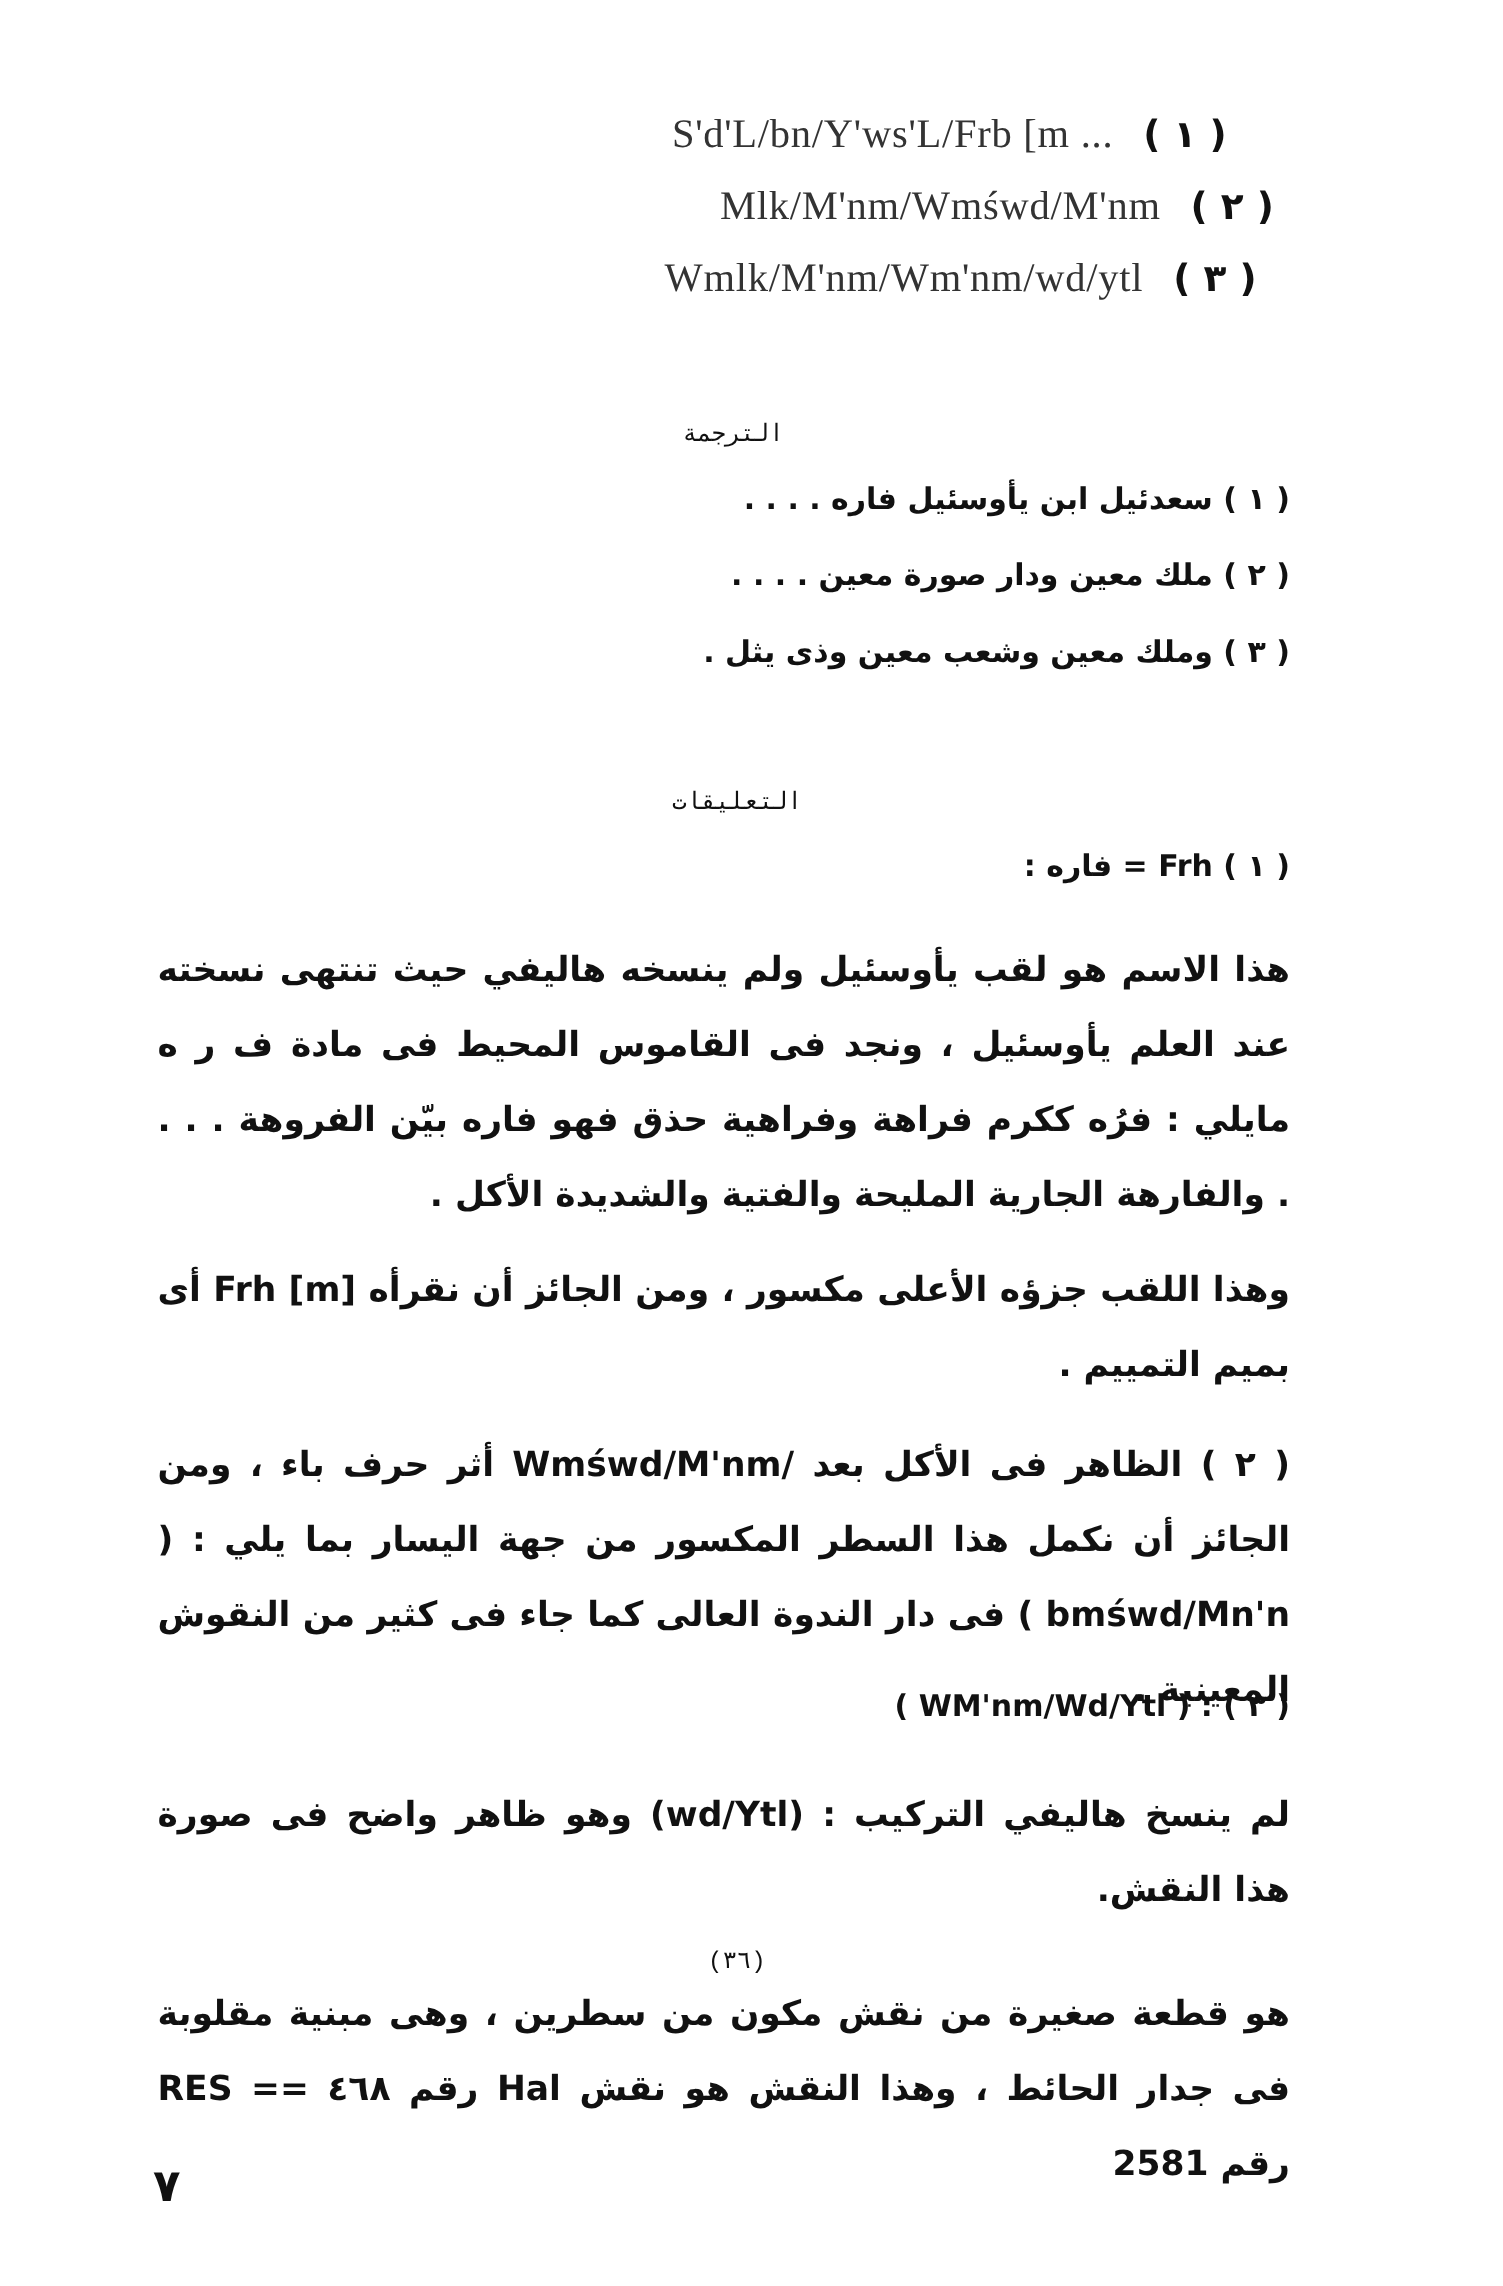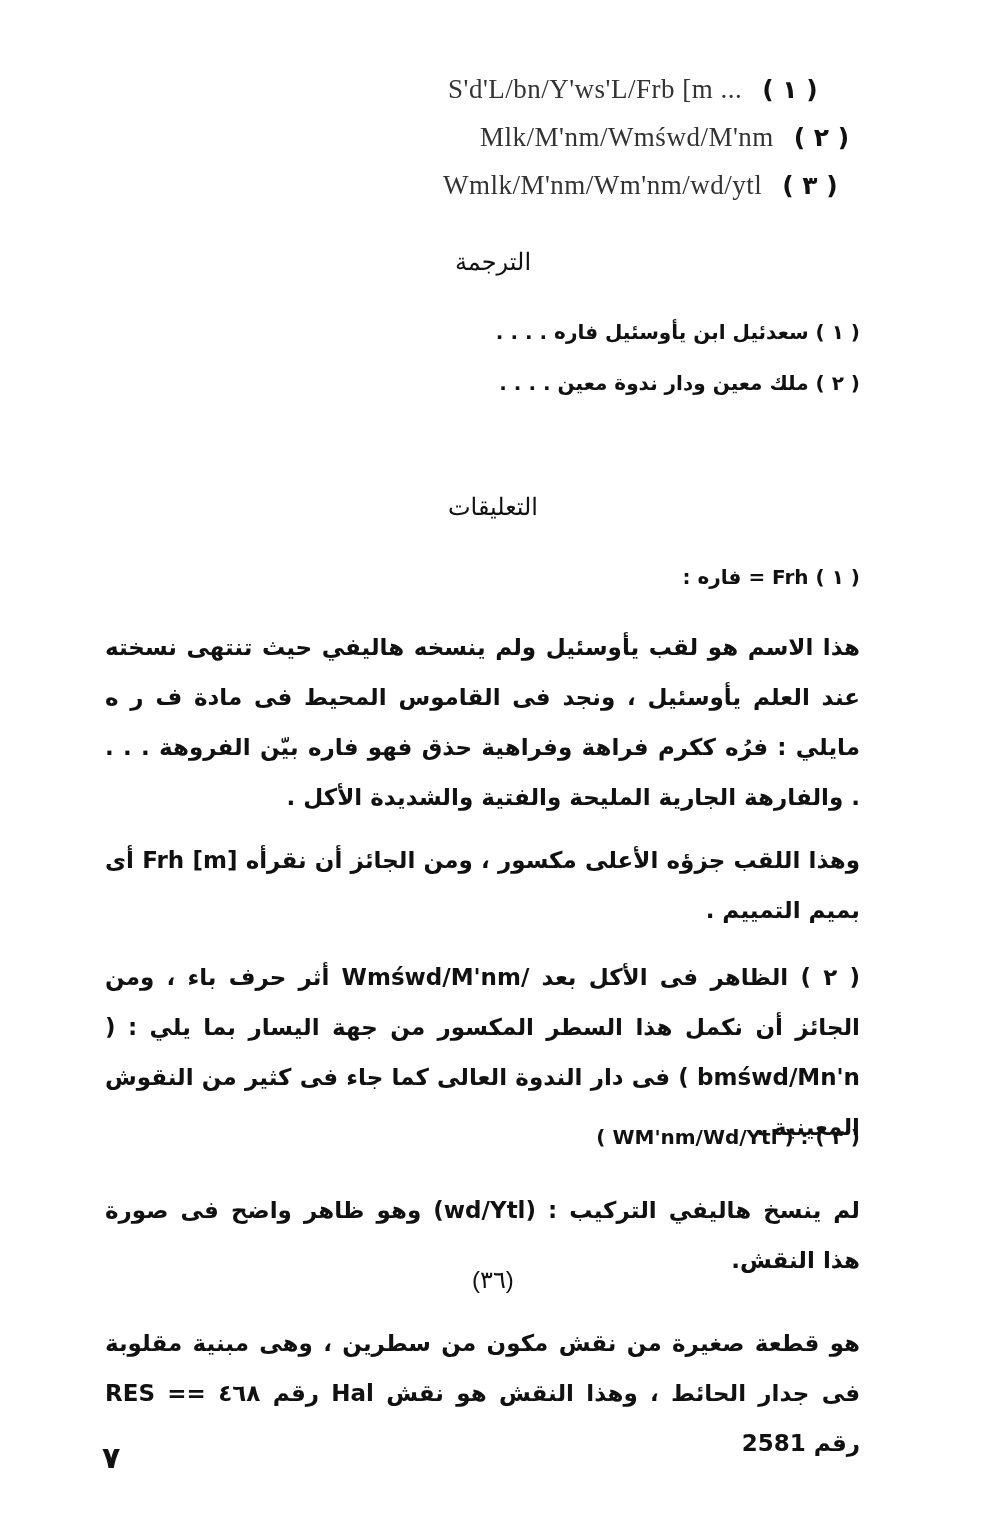--- a/index.html
+++ b/index.html
@@ -10,21 +10,21 @@
     }
     .page { position: absolute; left: 0; top: 0; width: 1002px; height: 1524px; }
     .line {
       position: absolute; white-space: nowrap;
       font-size: 25px; line-height: 34px;
     }
     .rtl { direction: rtl; unicode-bidi: isolate; }
     .ltr { direction: ltr; unicode-bidi: isolate; }
     .translit { font-family: "Liberation Serif", serif; font-size: 27px; color: #333; letter-spacing: 0.5px; }
     .num { font-family: "DejaVu Sans", sans-serif; font-weight: bold; }
-    .heading { font-family: Liberation Sans, sans-serif; font-size: 24px; }
+    .heading { font-family: Liberation Mono, monospace; font-size: 16px; margin-top: 28px; }
     .para { font-weight: bold; font-size: 20px; }
     .justify-block {
       position: absolute; left: 105px; width: 755px;
       direction: rtl; text-align: justify; text-align-last: right;
       font-weight: bold; font-size: 23px; line-height: 50px;
     }
     .footer-num { position: absolute; left: 102px; top: 1440px; font-size: 30px; font-weight: bold; }
   </style>
 </head>
 <body>
@@ -45,21 +45,25 @@
   </div>
 
   <div class="line rtl heading" style="left:455px; top:245px;">الترجمة</div>
 
   <div class="line rtl para" style="right:142px; top:315px;">
     <span class="num">( ١ )</span>
     <span>سعدئيل ابن يأوسئيل فاره . . . .</span>
   </div>
   <div class="line rtl para" style="right:142px; top:366px;">
     <span class="num">( ٢ )</span>
-    <span>ملك معين ودار ندوة معين . . . .</span>
+    <span>ملك معين ودار صورة معين . . . .</span>
+  </div>
+  <div class="line rtl para" style="right:142px; top:417px;">
+    <span class="num">( ٣ )</span>
+    <span>وملك معين وشعب معين وذى يثل .</span>
   </div>
 
   <div class="line rtl heading" style="left:448px; top:490px;">التعليقات</div>
 
   <div class="line rtl para" style="right:142px; top:560px;">
     <span class="num">( ١ )</span>
     <span>Frh = فاره :</span>
   </div>
 
   <div class="justify-block" style="top:622px; text-indent:0;">هذا الاسم هو لقب يأوسئيل ولم ينسخه هاليفي حيث تنتهى نسخته عند العلم يأوسئيل ، ونجد فى القاموس المحيط فى مادة ف ر ه مايلي : فرُه ككرم فراهة وفراهية حذق فهو فاره بيّن الفروهة . . . . والفارهة الجارية المليحة والفتية والشديدة الأكل .</div>

